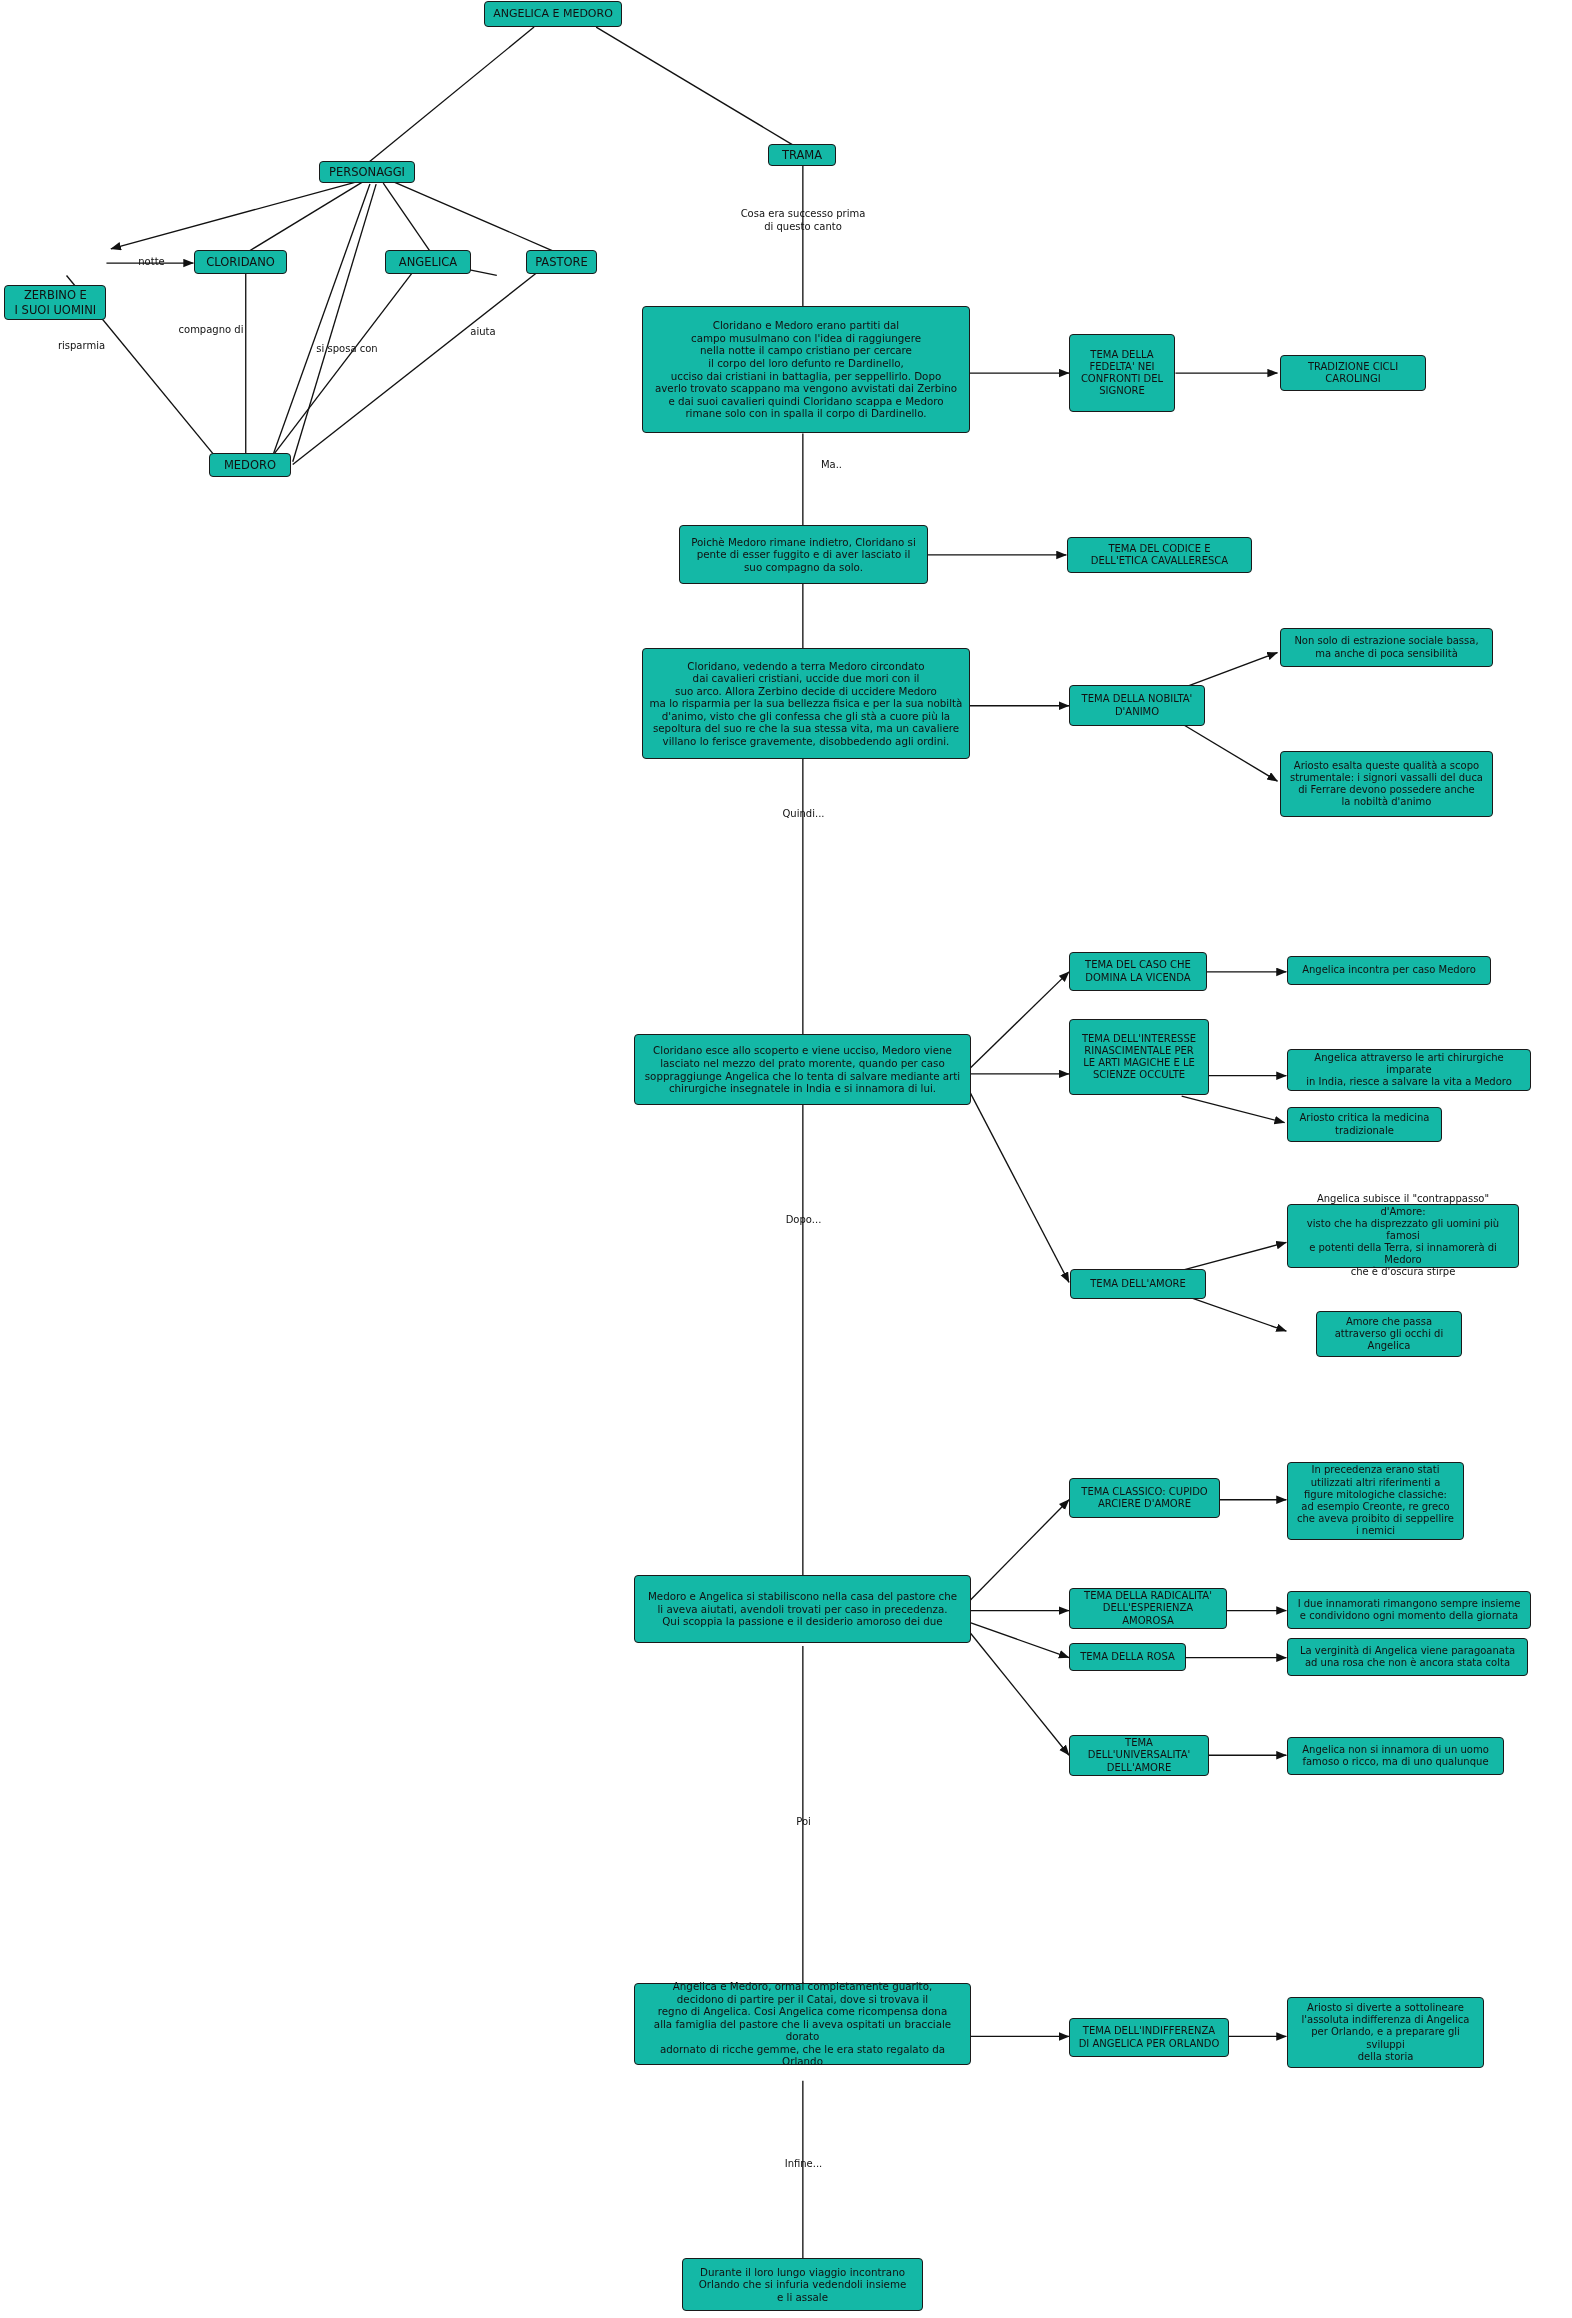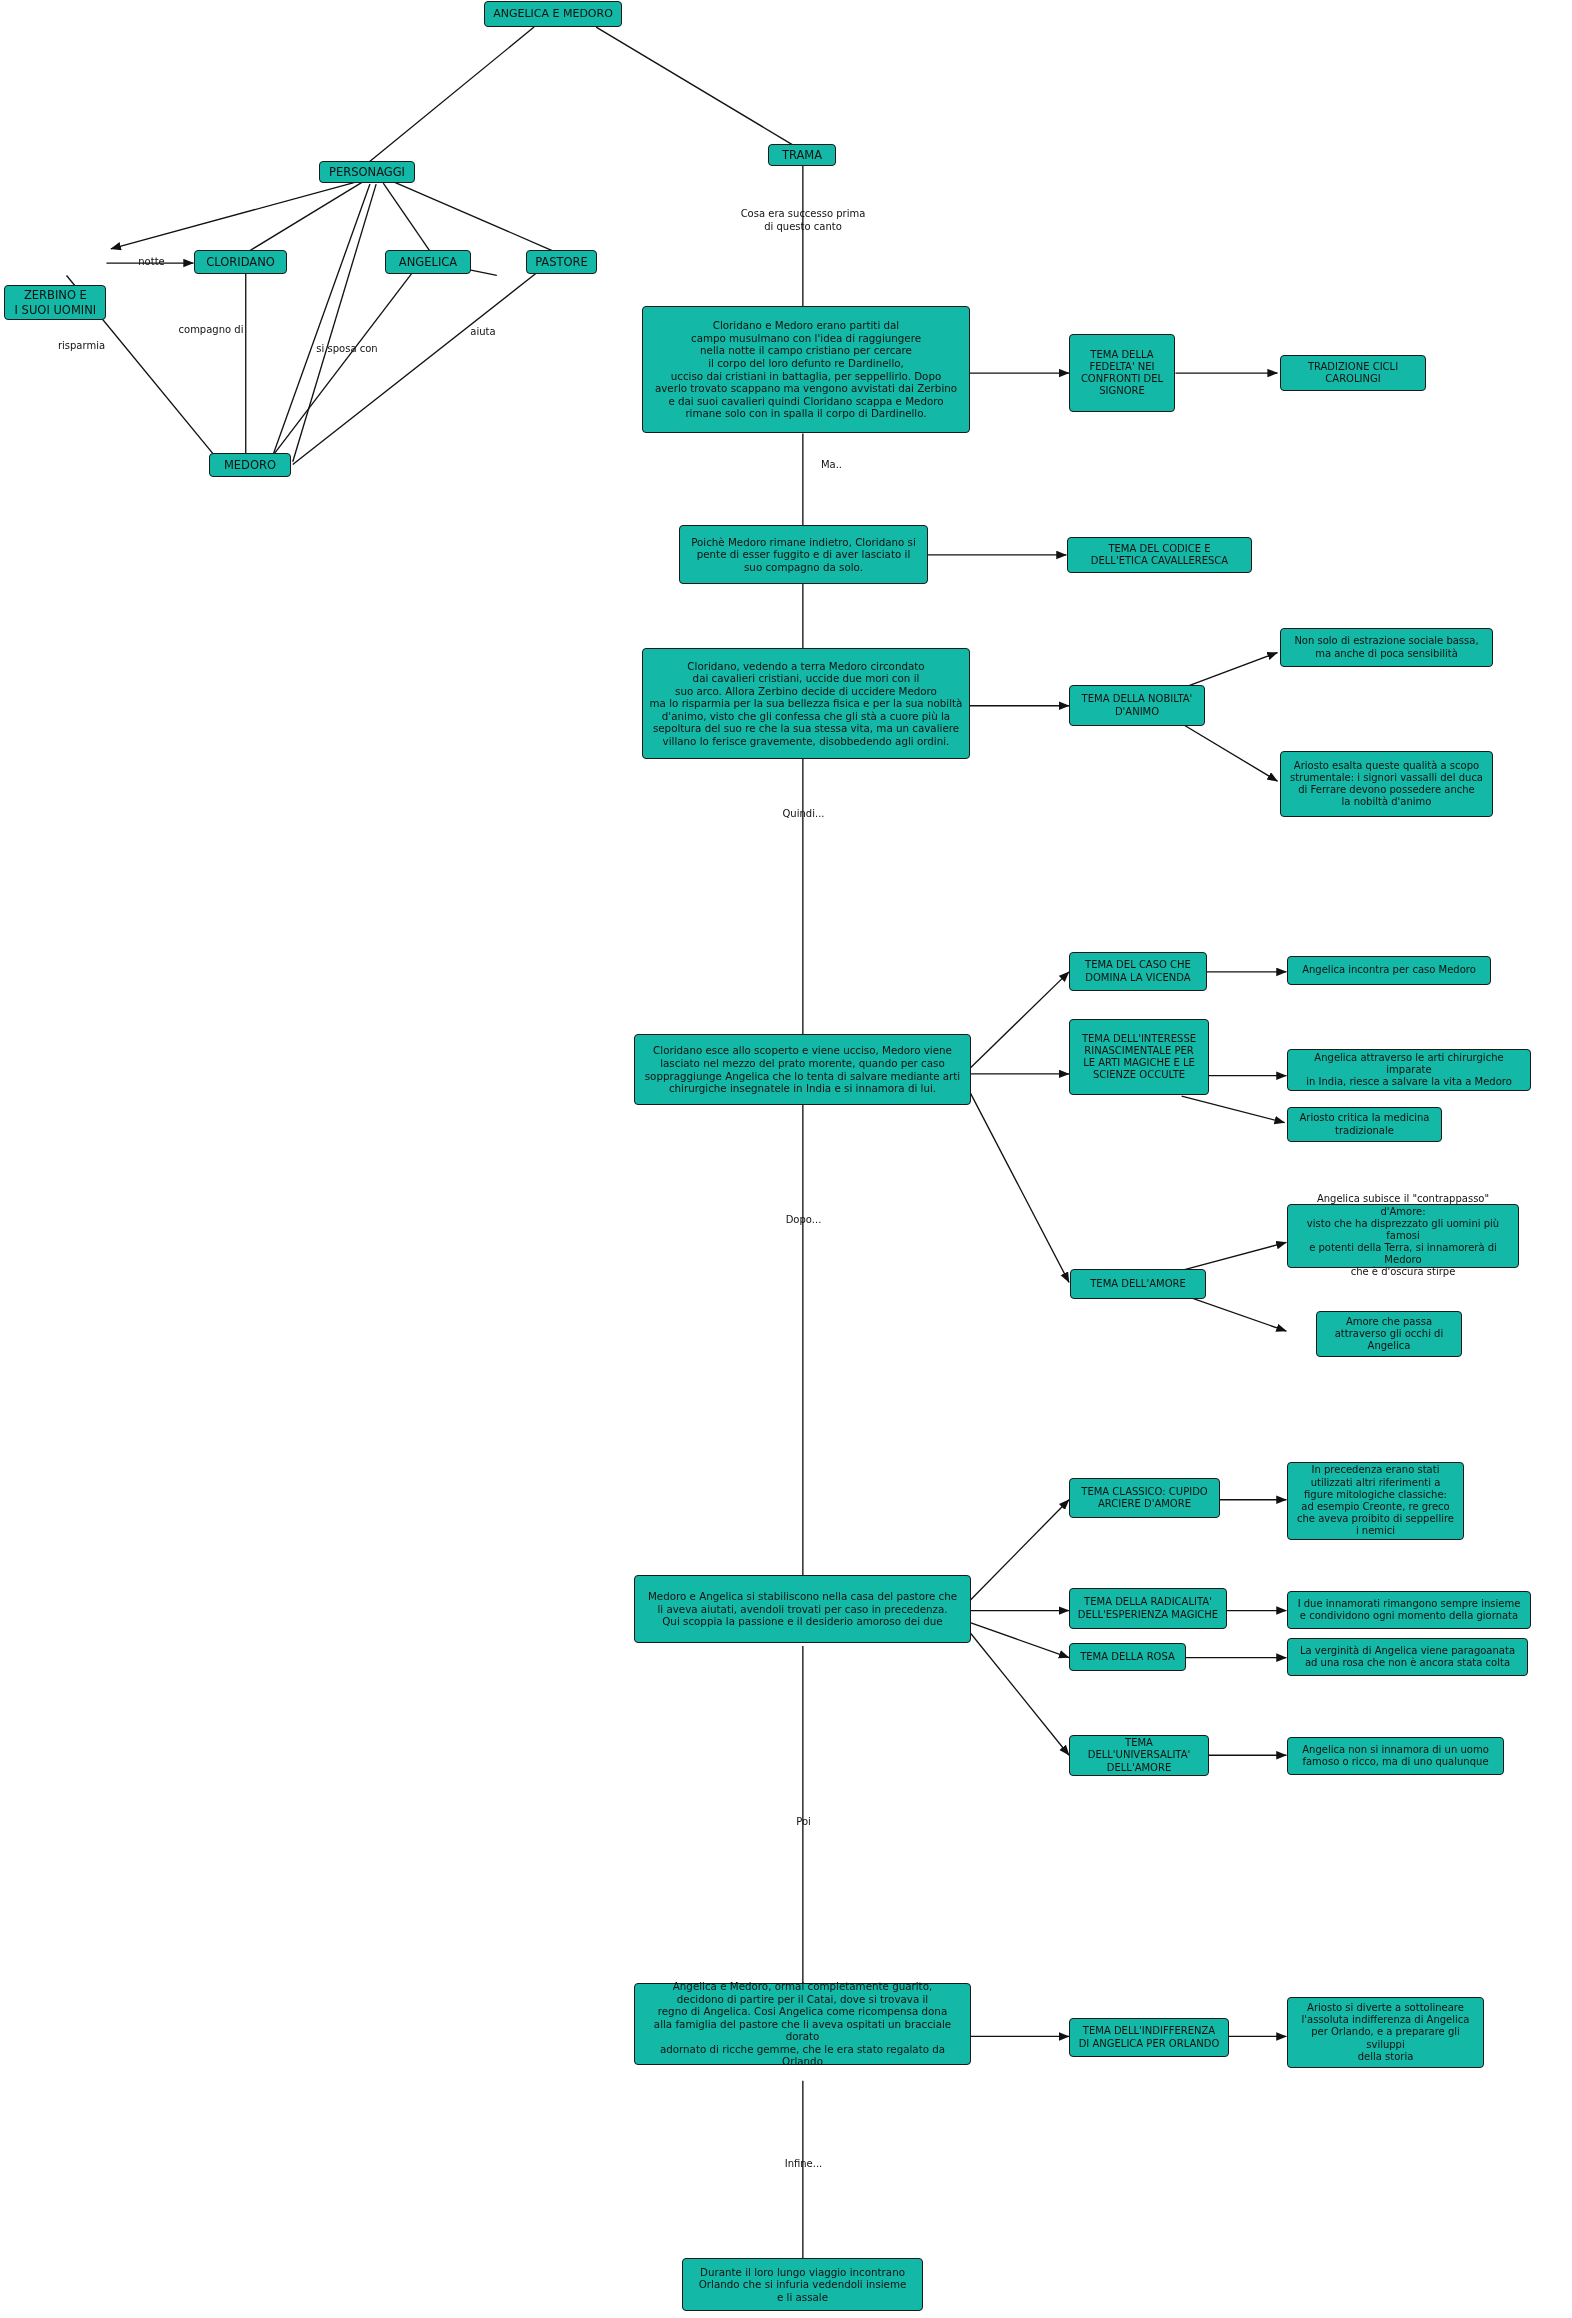--- a/index.html
+++ b/index.html
@@ -206,21 +206,21 @@
 Qui scoppia la passione e il desiderio amoroso dei due</div>
   <div class="node n-theme" style="left:1069px;top:1478px;width:151px;height:40px;">TEMA CLASSICO: CUPIDO
 ARCIERE D'AMORE</div>
   <div class="node n-leaf" style="left:1287px;top:1462px;width:177px;height:78px;">In precedenza erano stati
 utilizzati altri riferimenti a
 figure mitologiche classiche:
 ad esempio Creonte, re greco
 che aveva proibito di seppellire
 i nemici</div>
   <div class="node n-theme" style="left:1069px;top:1588px;width:158px;height:41px;">TEMA DELLA RADICALITA'
-DELL'ESPERIENZA MAGICHE</div>
+DELL'ESPERIENZA AMOROSA</div>
   <div class="node n-leaf" style="left:1287px;top:1591px;width:244px;height:38px;">I due innamorati rimangono sempre insieme
 e condividono ogni momento della giornata</div>
   <div class="node n-theme" style="left:1069px;top:1643px;width:117px;height:28px;">TEMA DELLA ROSA</div>
   <div class="node n-leaf" style="left:1287px;top:1638px;width:241px;height:38px;">La verginità di Angelica viene paragoanata
 ad una rosa che non è ancora stata colta</div>
   <div class="node n-theme" style="left:1069px;top:1735px;width:140px;height:41px;">TEMA DELL'UNIVERSALITA'
 DELL'AMORE</div>
   <div class="node n-leaf" style="left:1287px;top:1737px;width:217px;height:38px;">Angelica non si innamora di un uomo
 famoso o ricco, ma di uno qualunque</div>
 

